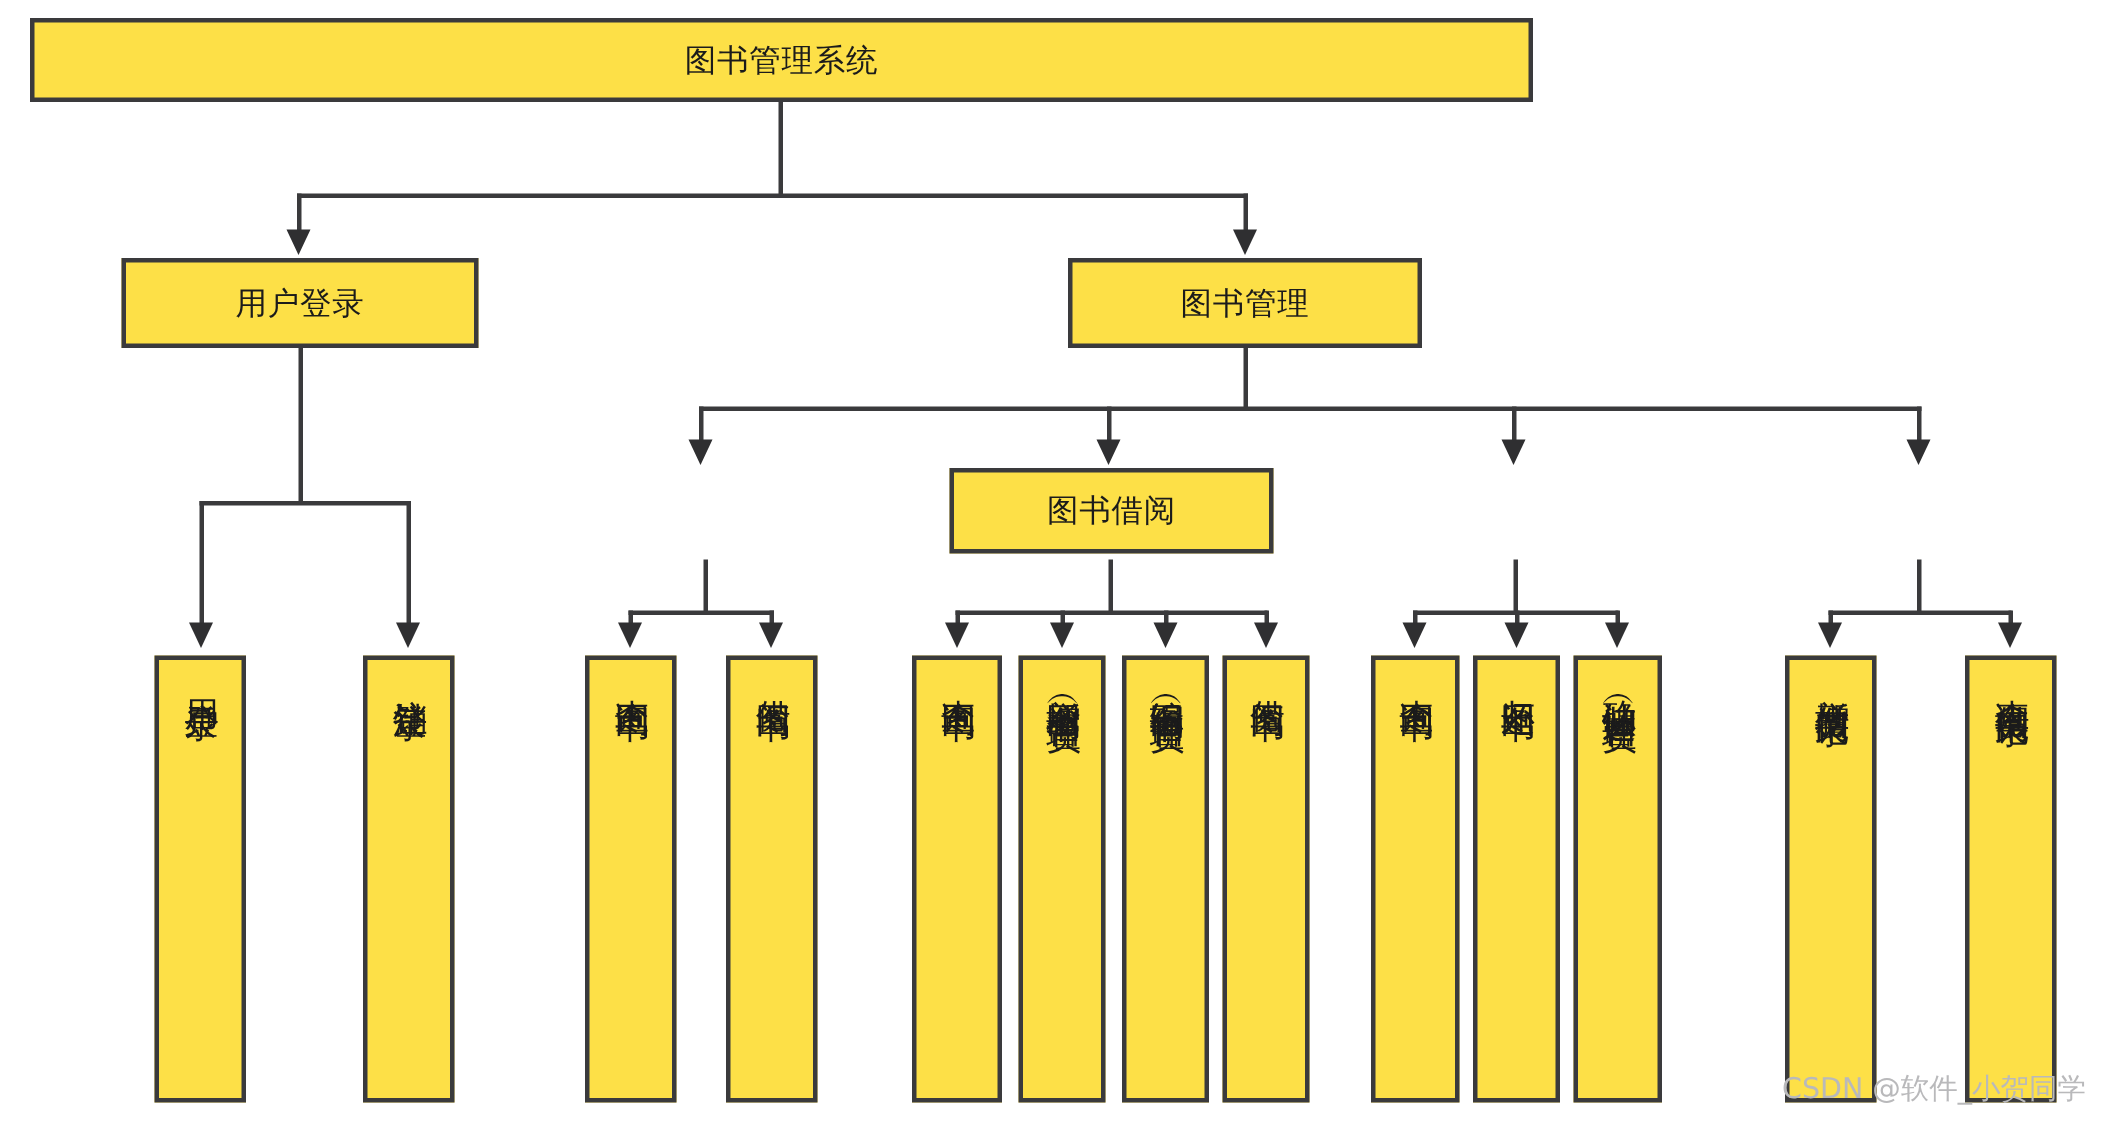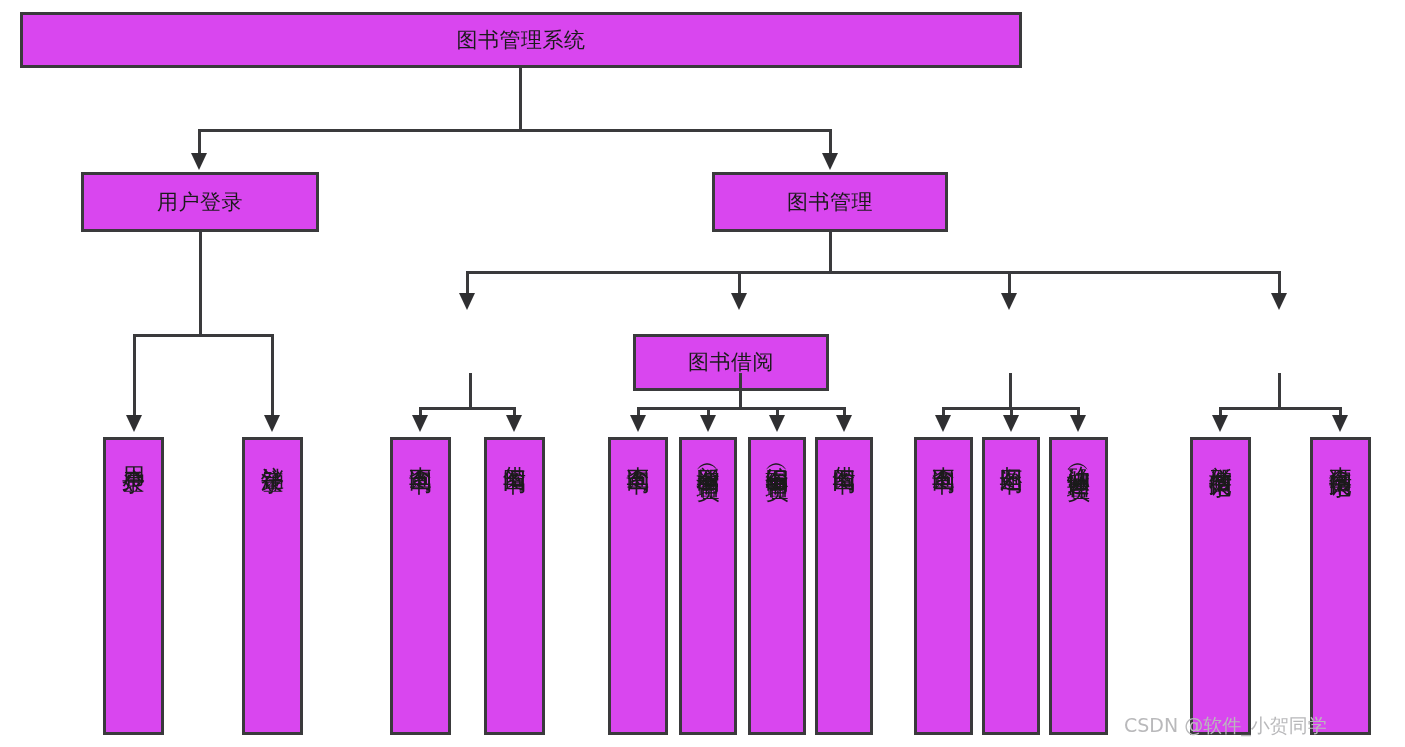--- a/index.html
+++ b/index.html
@@ -14,21 +14,21 @@
     position: relative;
     width: 1405px;
     height: 747px;
     background: #ffffff;
     overflow: hidden;
   }
   
   .node {
     position: absolute;
     box-sizing: border-box;
-    background: #d946ef;
+    background: #fde047;
     border: 3px solid #3a3a3c;
     display: flex;
     align-items: center;
     justify-content: center;
     color: #1b1b1b;
   }
   .node .label {
     font-size: 21px;
     line-height: 1.15;
     letter-spacing: 0.5px;
@@ -109,21 +109,21 @@
   <div class="hline" style="left:466px; top:271px; width:815px;"></div>
   <div class="vline" style="left:466px; top:271px; height:24px;"></div>
   <div class="arrow" style="left:459px; top:293px;"></div>
   <div class="vline" style="left:738px; top:271px; height:24px;"></div>
   <div class="arrow" style="left:731px; top:293px;"></div>
   <div class="vline" style="left:1008px; top:271px; height:24px;"></div>
   <div class="arrow" style="left:1001px; top:293px;"></div>
   <div class="vline" style="left:1278px; top:271px; height:24px;"></div>
   <div class="arrow" style="left:1271px; top:293px;"></div>
 
-  <div class="node" id="n-book-borrow" style="left: 633px; top: 334px; width: 196px; height: 57px;">
+  <div class="node" id="n-book-borrow" style="left: 633px; top: 312px; width: 216px; height: 57px;">
     <span class="label">图书借阅</span>
   </div>
 
   <div class="vline" style="left:469px; top:373px; height:36px;"></div>
   <div class="hline" style="left:419px; top:407px; width:97px;"></div>
   <div class="vline" style="left:419px; top:407px; height:10px;"></div>
   <div class="arrow" style="left:412px; top:415px;"></div>
   <div class="vline" style="left:513px; top:407px; height:10px;"></div>
   <div class="arrow" style="left:506px; top:415px;"></div>
 
@@ -187,15 +187,15 @@
   <div class="node leaf" id="leaf-10" style="left: 1049px; top: 437px; width: 59px; height: 298px;">
       <span class="label">确认归还（管理员）</span>
     </div>
   <div class="node leaf" id="leaf-11" style="left: 1190px; top: 437px; width: 61px; height: 298px;">
       <span class="label">新增借阅记录</span>
     </div>
   <div class="node leaf" id="leaf-12" style="left: 1310px; top: 437px; width: 61px; height: 298px;">
       <span class="label">查询借阅记录</span>
     </div>
 
-  <div id="watermark" style="left: 1124px; top: 713px;">CSDN @软件_小贺同学</div>
+  <div id="watermark" style="left: 1188px; top: 713px;">CSDN @软件_小贺同学</div>
 
 </div>
 
 </body></html>

